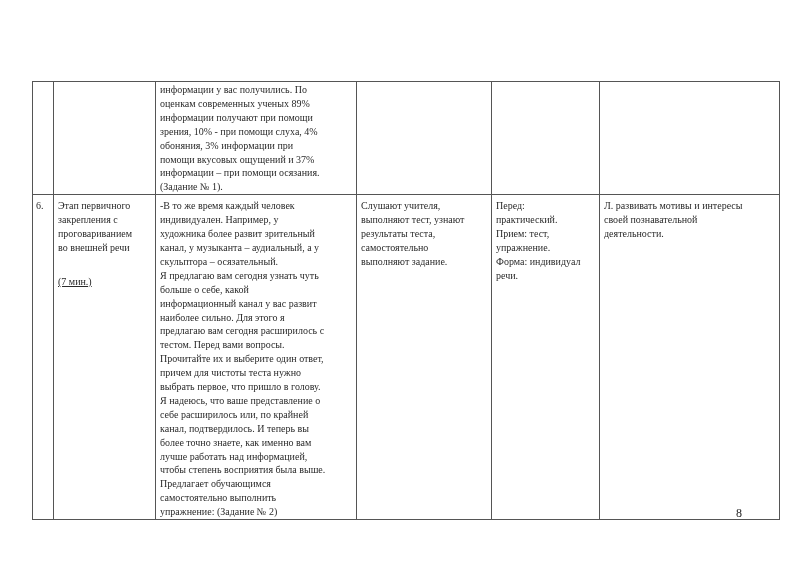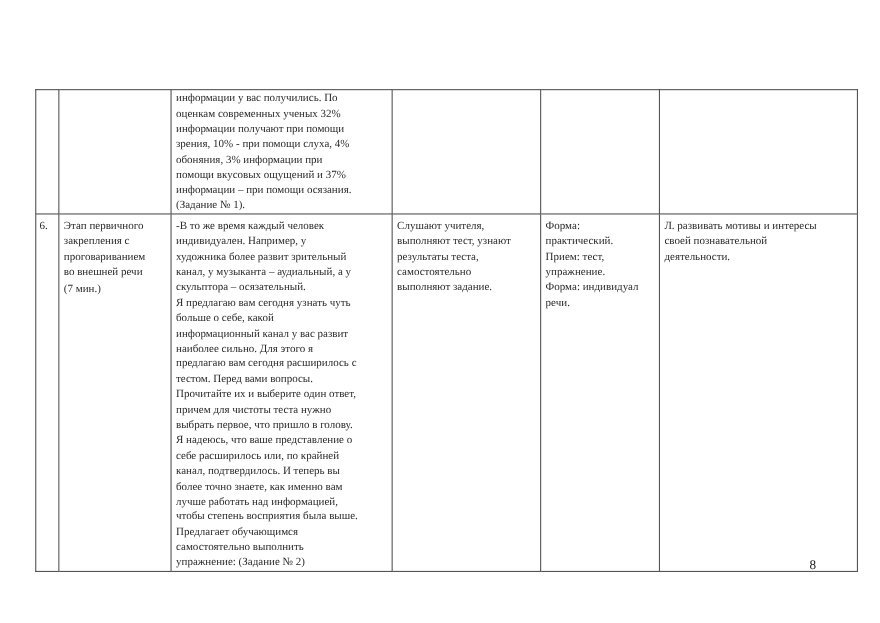--- a/index.html
+++ b/index.html
@@ -50,21 +50,22 @@
     .c2 { width: 102px; }
     .c3 { width: 201px; }
     .c4 { width: 135px; }
     .c5 { width: 108px; }
     .c6 { width: 180px; }
     .num {
       padding-left: 3px !important;
     }
     .duration {
       display: block;
-      margin-top: 1px;
+      margin-top: 20px;
+      text-decoration: underline;
     }
     .line { display: block; }
     .page-number {
       position: absolute;
       left: 736px;
       top: 506px;
       font-size: 12px;
       color: #222;
     }
   </style>
@@ -82,21 +83,21 @@
       <col class="c5">
       <col class="c6">
     </colgroup>
 
     <tbody>
         <tr class="row-cont">
       <td></td>
       <td></td>
       <td>
         <span class="line">информации у вас получились. По</span>
-        <span class="line">оценкам современных ученых 32%</span>
+        <span class="line">оценкам современных ученых 89%</span>
         <span class="line">информации получают при помощи</span>
         <span class="line">зрения, 10% - при помощи слуха, 4%</span>
         <span class="line">обоняния, 3% информации при</span>
         <span class="line">помощи вкусовых ощущений и 37%</span>
         <span class="line">информации – при помощи осязания.</span>
         <span class="line">(Задание № 1).</span>
       </td>
       <td></td>
       <td></td>
       <td></td>
@@ -139,21 +140,21 @@
         <span class="line">упражнение: (Задание № 2)</span>
       </td>
       <td>
         <span class="line">Слушают учителя,</span>
         <span class="line">выполняют тест, узнают</span>
         <span class="line">результаты теста,</span>
         <span class="line">самостоятельно</span>
         <span class="line">выполняют задание.</span>
       </td>
       <td>
-        <span class="line">Форма:</span>
+        <span class="line">Перед:</span>
         <span class="line">практический.</span>
         <span class="line">Прием: тест,</span>
         <span class="line">упражнение.</span>
         <span class="line">Форма: индивидуал</span>
         <span class="line">речи.</span>
       </td>
       <td>
         <span class="line">Л. развивать мотивы и интересы</span>
         <span class="line">своей познавательной</span>
         <span class="line">деятельности.</span>

